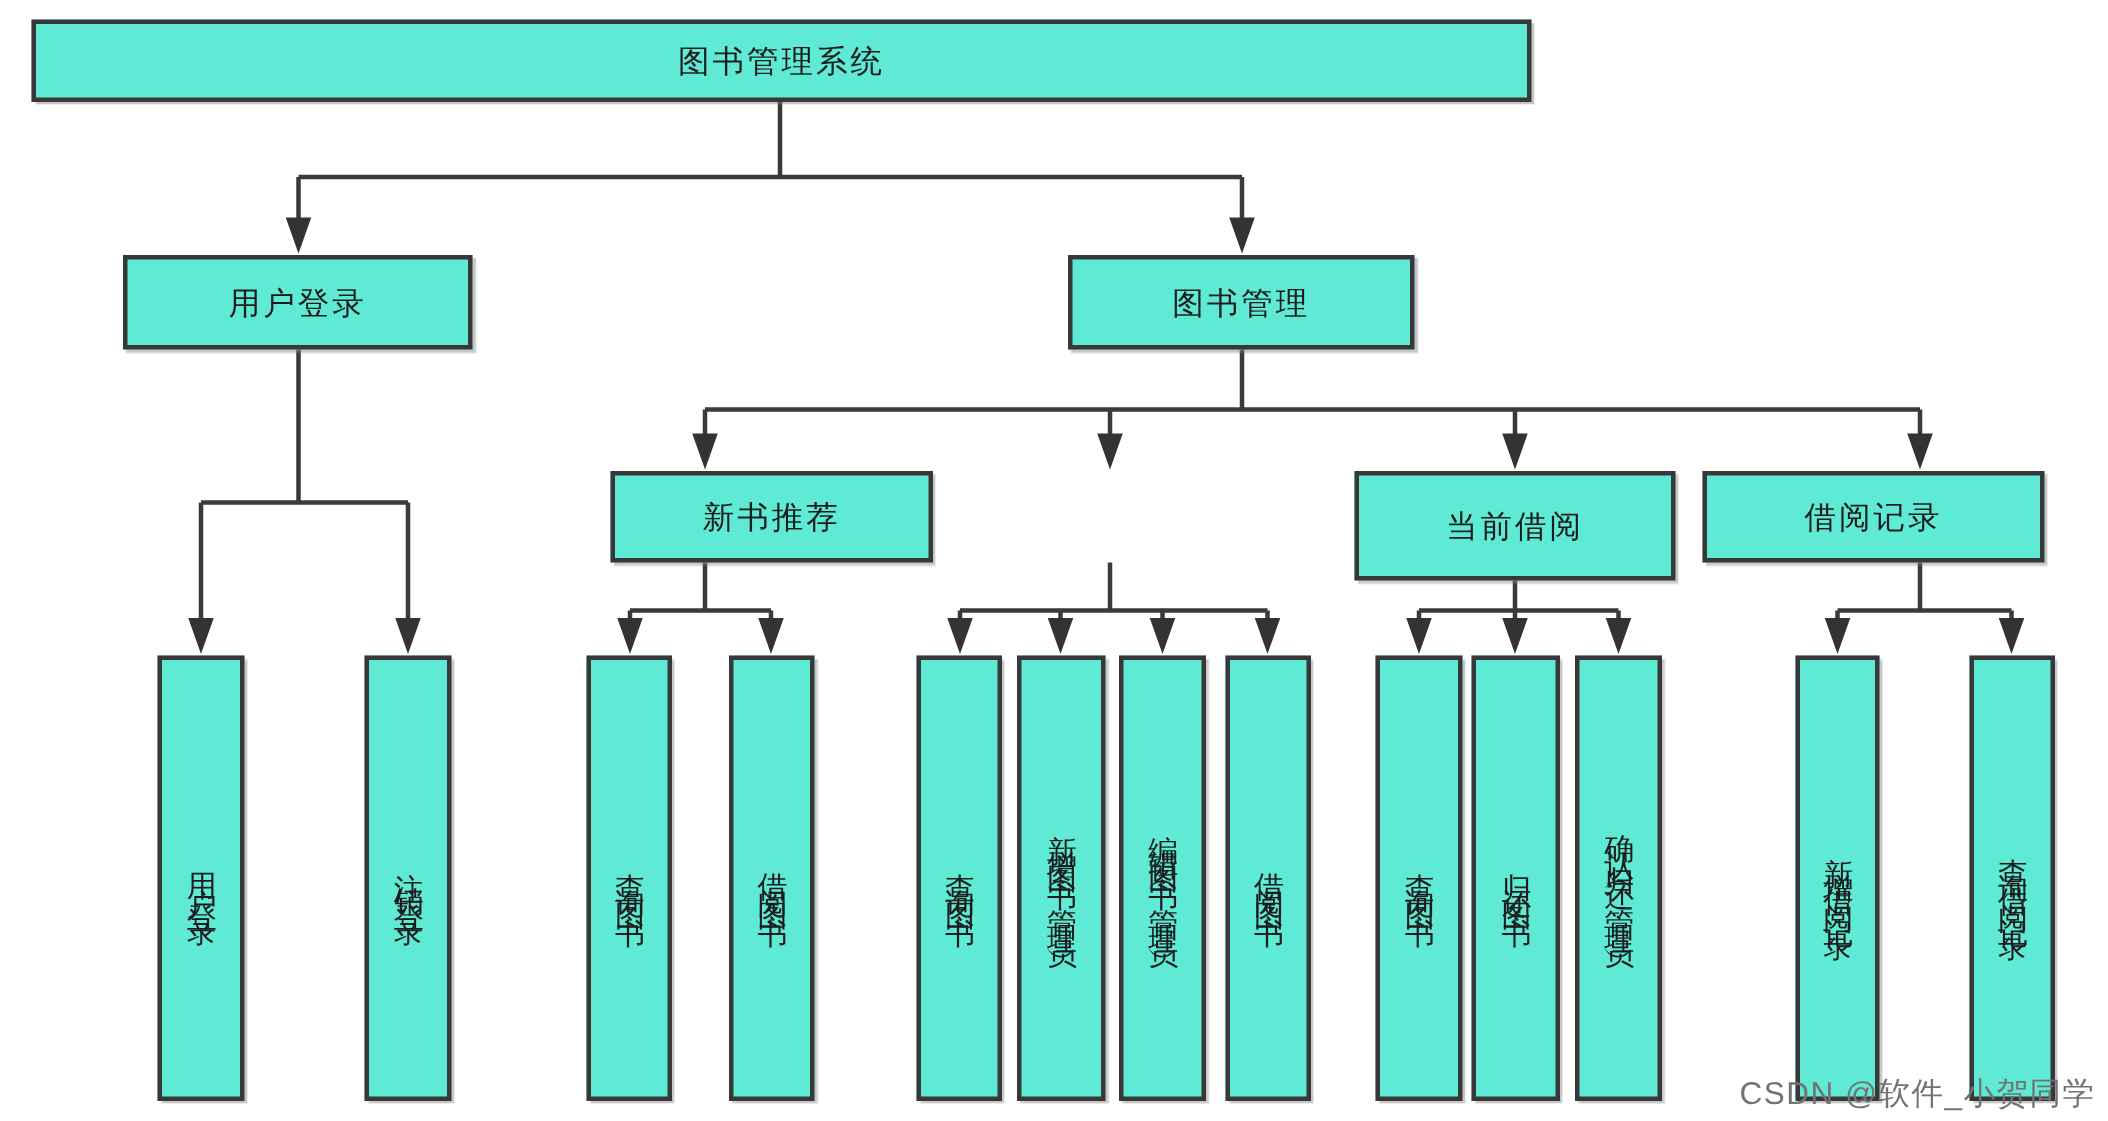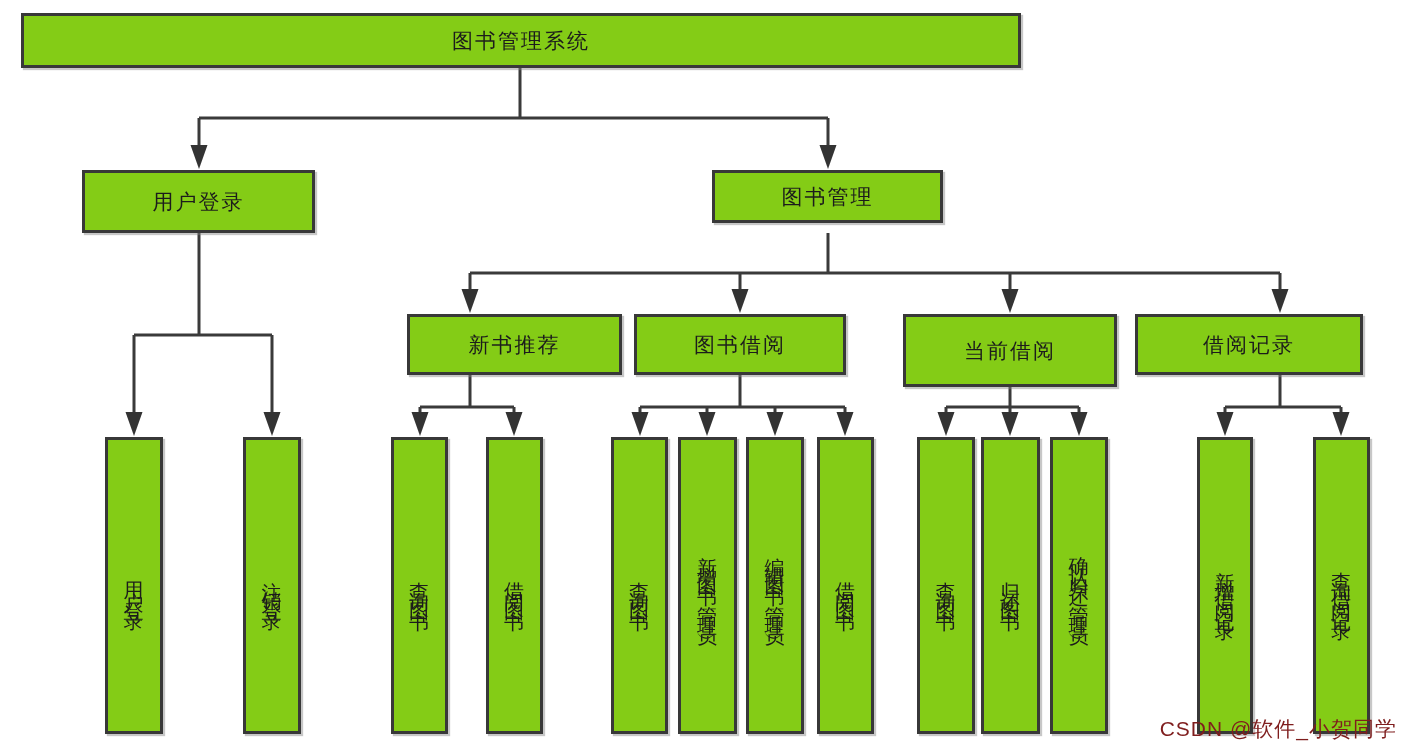--- a/index.html
+++ b/index.html
@@ -12,21 +12,21 @@
     overflow: hidden;
   }
   svg.edges {
     position: absolute;
     left: 0; top: 0;
     width: 1405px; height: 747px;
   }
   .node {
     position: absolute;
     box-sizing: border-box;
-    background: #84cc16;
+    background: #5eead4;
     border: 3px solid #383838;
     box-shadow: 2px 2px 1px rgba(130,130,130,0.45);
     display: flex;
     align-items: center;
     justify-content: center;
     color: #1c1c1c;
     font-size: 21px;
     letter-spacing: 2px;
     white-space: nowrap;
   }
@@ -35,21 +35,21 @@
     height: 297px;
     writing-mode: vertical-rl;
     text-orientation: mixed;
     font-size: 20px;
     letter-spacing: 10px;
     white-space: normal;
     line-height: 1;
   }
   .b-root { left: 21px;  top: 13px;  width: 1000px; height: 55px; }
   .b-ul   { left: 82px;  top: 170px; width: 233px;  height: 63px; }
-  .b-bm   { left: 712px; top: 170px; width: 231px;  height: 53px; }
+  .b-bm   { left: 712px; top: 170px; width: 231px;  height: 63px; }
   .b-l2-0 { left: 363px; top: 314px; width: 215px;  height: 61px; margin-left: 44px; }
   .b-l2-1 { left: 634px; top: 314px; width: 212px;  height: 61px; }
   .b-l2-2 { left: 903px; top: 314px; width: 214px;  height: 73px; }
   .b-l2-3 { left: 1135px;top: 314px; width: 228px;  height: 61px; }
   .b-lf-0  { left: 105px;  width: 58px; }
   .b-lf-1  { left: 243px;  width: 58px; }
   .b-lf-2  { left: 391px;  width: 57px; }
   .b-lf-3  { left: 486px;  width: 57px; }
   .b-lf-4  { left: 611px;  width: 57px; }
   .b-lf-5  { left: 678px;  width: 59px; }
@@ -58,21 +58,21 @@
   .b-lf-8  { left: 917px;  width: 58px; }
   .b-lf-9  { left: 981px;  width: 59px; }
   .b-lf-10 { left: 1050px; width: 58px; }
   .b-lf-11 { left: 1197px; width: 56px; }
   .b-lf-12 { left: 1313px; width: 57px; }
   .watermark {
     position: absolute;
     right: 8px;
     bottom: 4px;
     font-size: 21px;
-    color: #7f1d1d;
+    color: #737373;
     letter-spacing: 1px;
     z-index: 10;
   }
 </style>
 </head>
 <body>
 
 <div class="canvas">
 
   <svg class="edges" viewBox="0 0 1405 747" fill="none" stroke="#3a3a3a" stroke-width="3">
@@ -124,21 +124,20 @@
       <polygon fill="#333333" stroke="none" points="1332.5,412 1349.5,412 1341,436"></polygon>
     </g>
   </svg>
 
   <div class="node b-root">图书管理系统</div>
 
   <div class="node b-ul">用户登录</div>
   <div class="node b-bm">图书管理</div>
 
   <div class="node b-l2-0">新书推荐</div>
-  <div class="node b-l2-1">图书借阅</div>
   <div class="node b-l2-2">当前借阅</div>
   <div class="node b-l2-3">借阅记录</div>
 
   <div class="node leaf b-lf-0">用户登录</div>
   <div class="node leaf b-lf-1">注销登录</div>
 
   <div class="node leaf b-lf-2">查询图书</div>
   <div class="node leaf b-lf-3">借阅图书</div>
 
   <div class="node leaf b-lf-4">查询图书</div>

